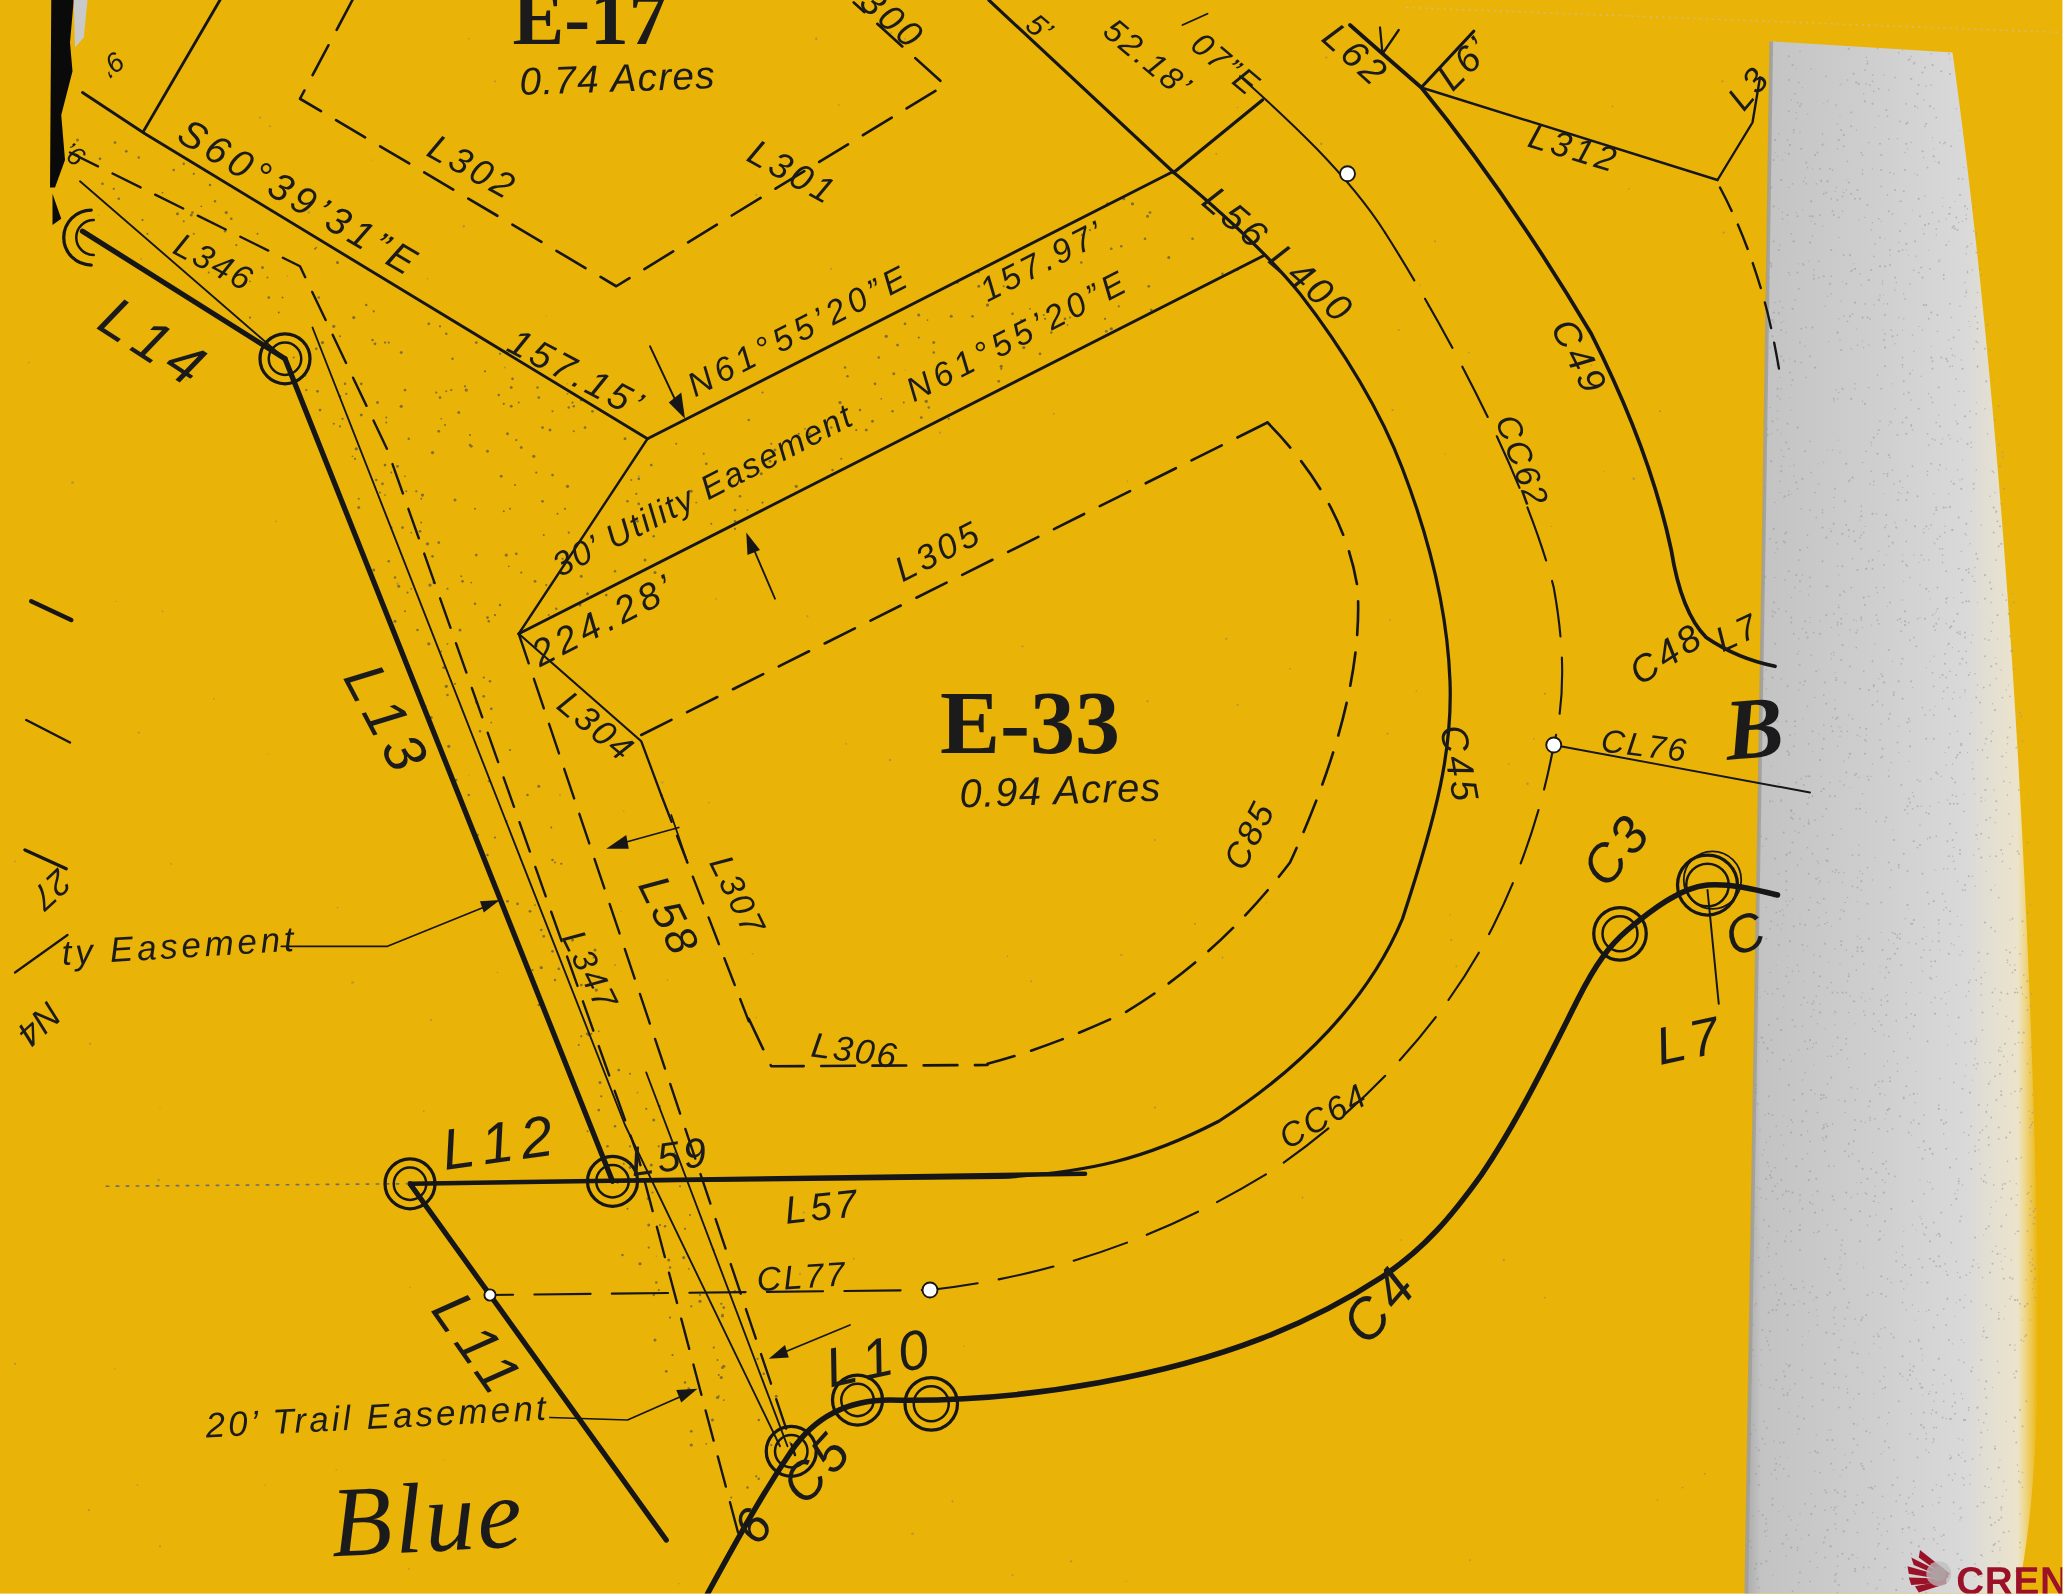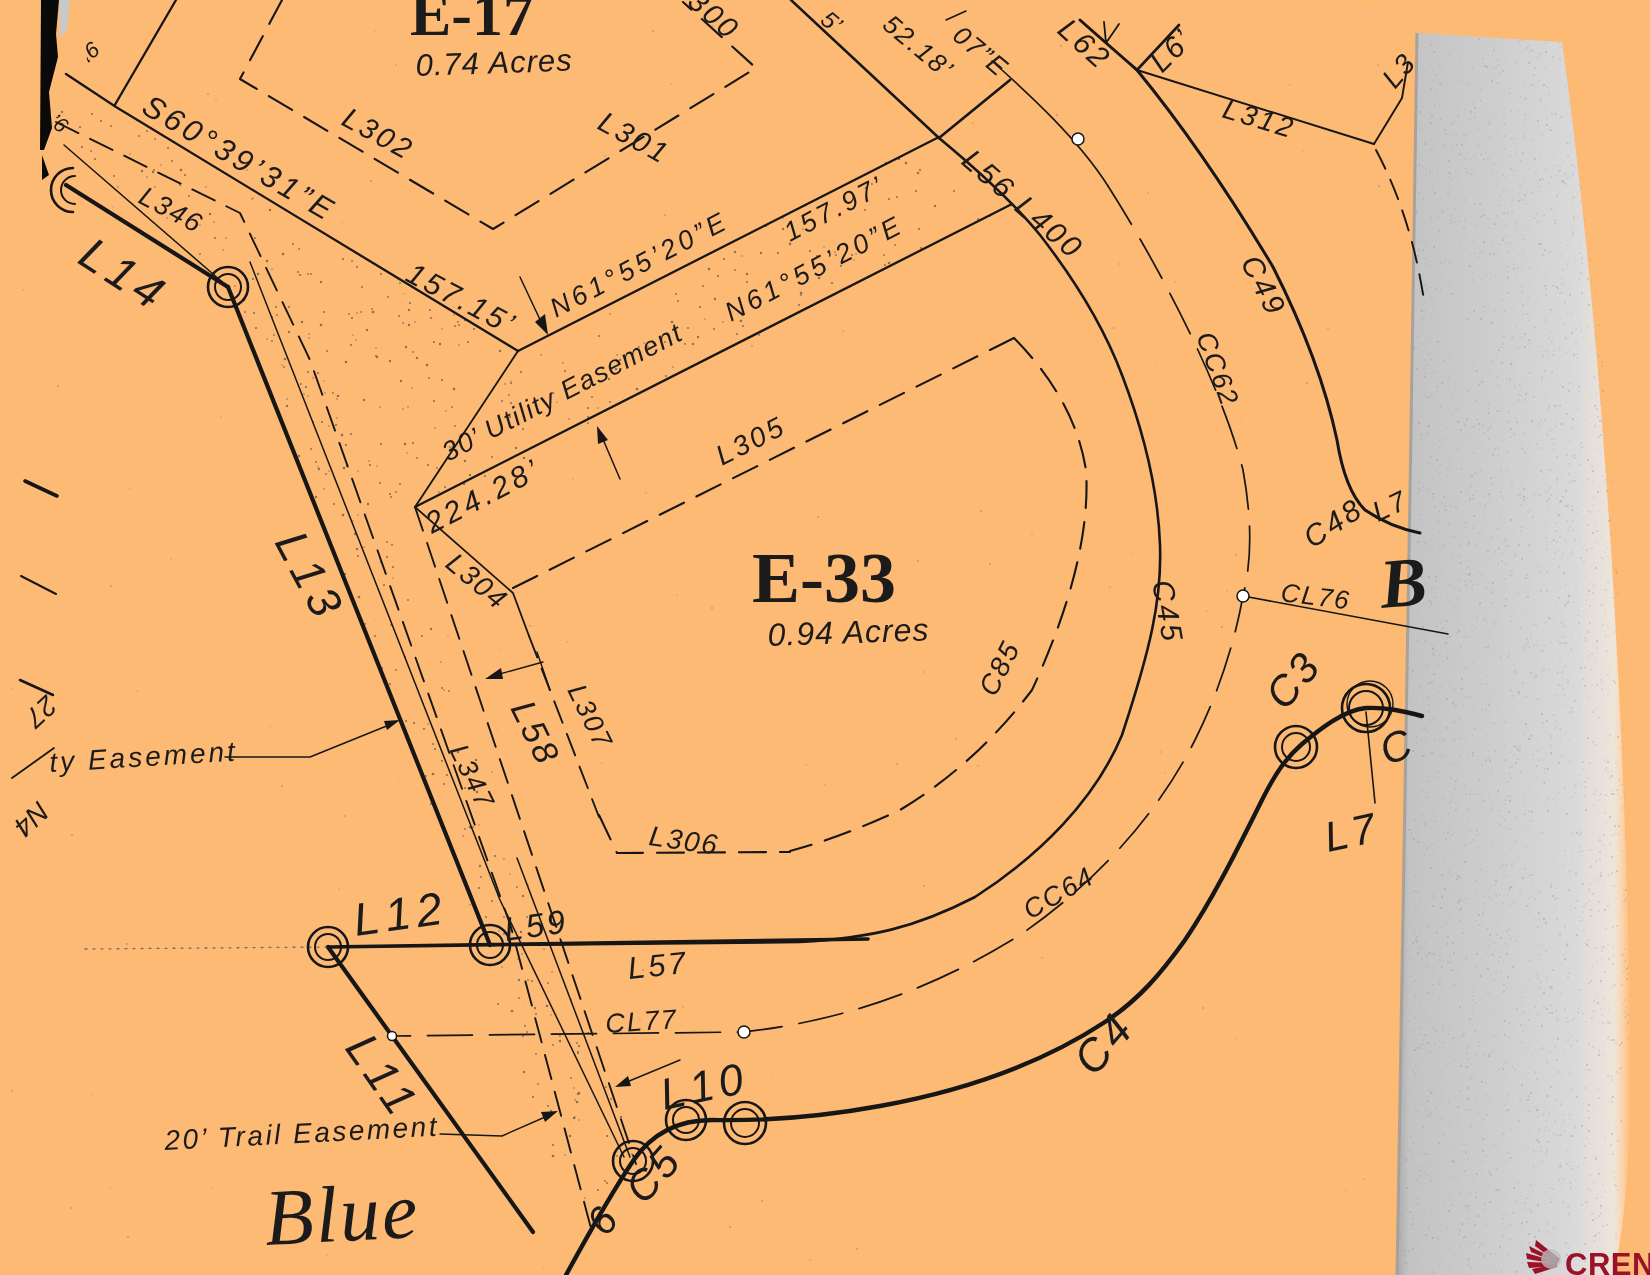--- a/index.html
+++ b/index.html
@@ -1,16 +1,16 @@
 <!DOCTYPE html>
 <html><head>
 <meta charset="utf-8">
 <style>
   html,body{margin:0;padding:0;background:#ffffff;}
-  #page{position:relative;width:1650px;height:1275px;overflow:hidden;background:#fdba74;}
+  #page{position:relative;width:1650px;height:1275px;overflow:hidden;background:#eab308;}
   svg{position:absolute;left:0;top:0;}
   text{fill:#1b1b1b;}
   .c{font-family:"Liberation Sans",sans-serif;font-style:italic;}
   .s{font-family:"Liberation Serif",serif;font-weight:bold;}
   .si{font-family:"Liberation Serif",serif;font-style:italic;}
 </style>
 </head>
 <body>
 <div id="page">
 <svg width="1650" height="1275" viewBox="0 0 1650 1275">

